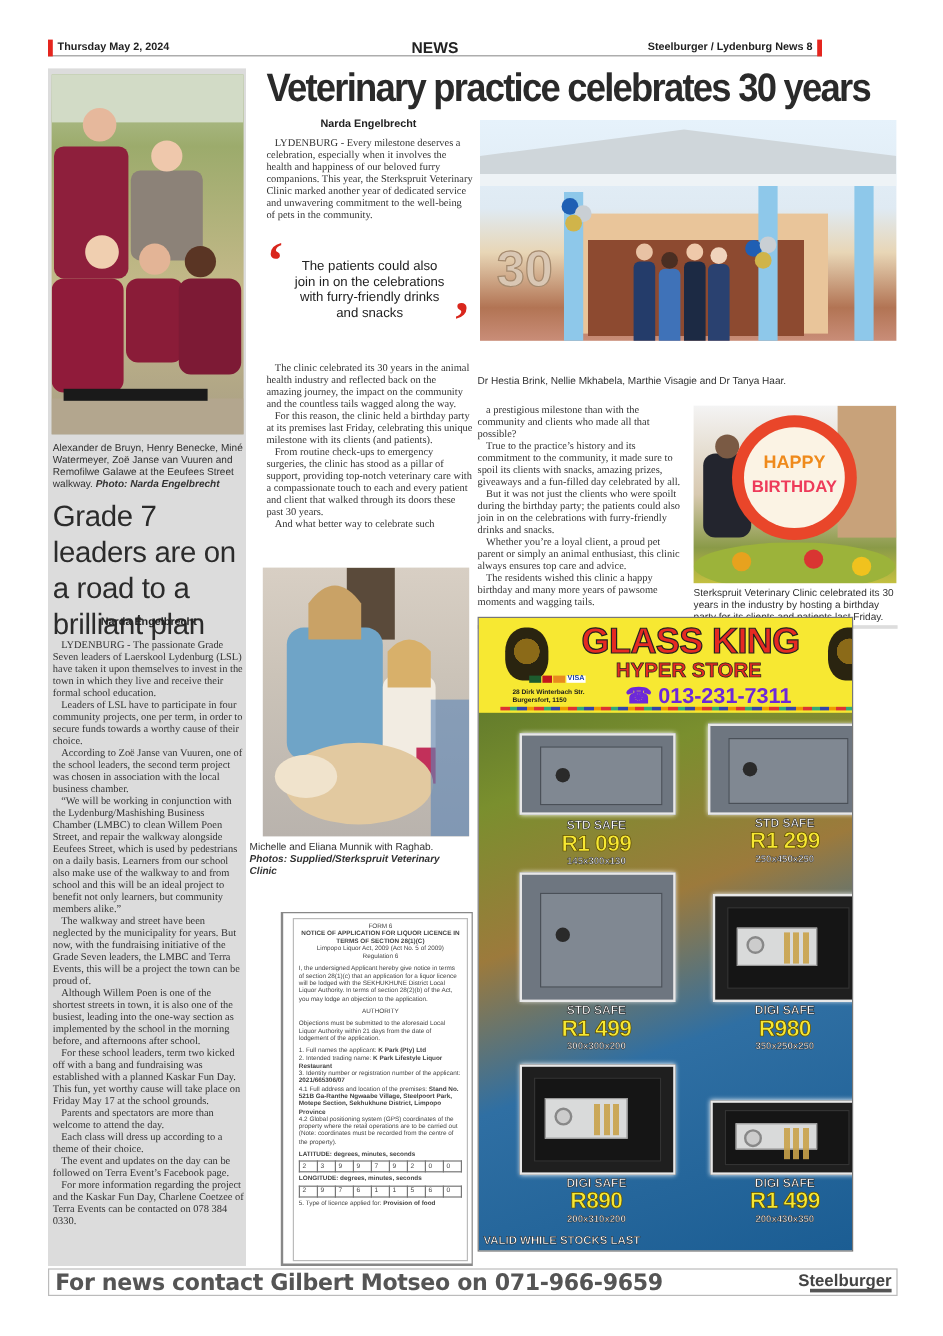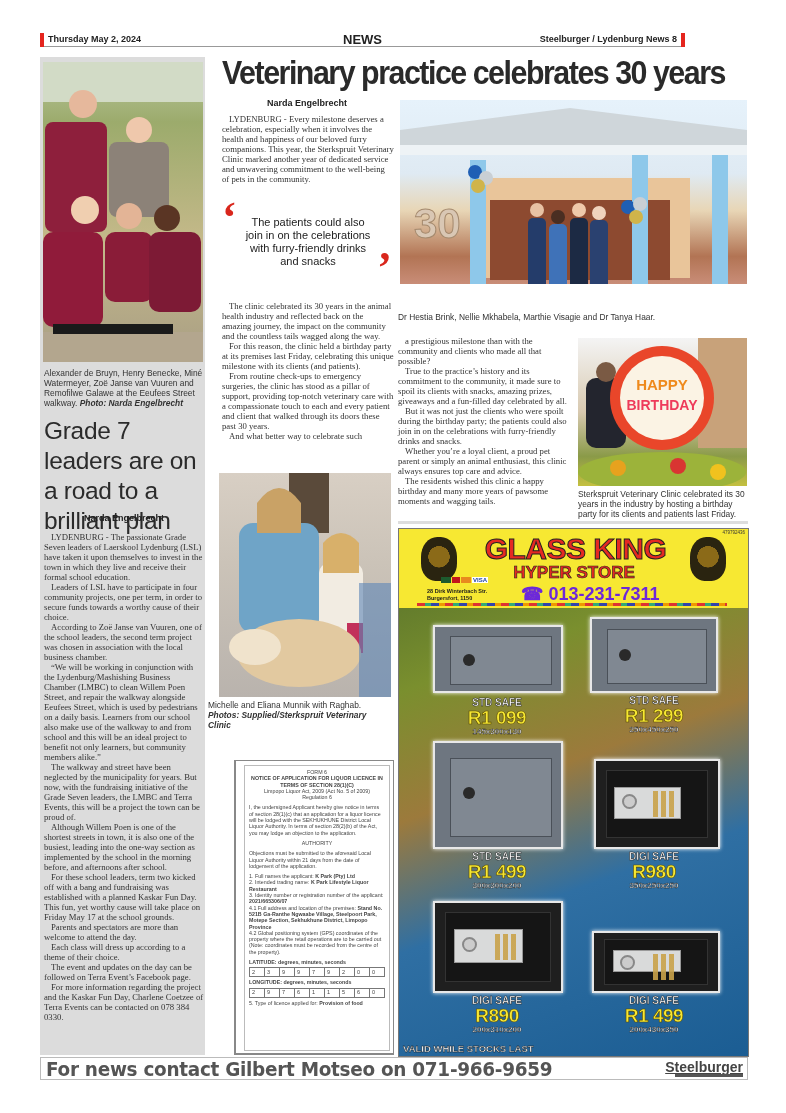--- a/index.html
+++ b/index.html
@@ -57,21 +57,21 @@
   
   .photo-vet { left: 400px; top: 100px; width: 347px; height: 184px; background: linear-gradient(180deg, #e6f2fb 0%, #dfeaf3 40%, #e8d6b6 60%, #b27454 85%, #c98d78 100%); overflow: hidden; }
   .cap-vet { left: 398px; top: 312px; width: 350px; font: 8.4px/10px "Liberation Sans", sans-serif; color: #333; }
   .body-r { left: 398px; top: 336px; width: 172px; font: 8.7px/10px "Liberation Serif", serif; color: #333; }
   .body-r p { text-indent: 7px; }
   .photo-bday { left: 578px; top: 338px; width: 169px; height: 148px; background: linear-gradient(180deg, #f4f4f4 0%, #d8c9b0 50%, #8a9a48 80%, #c4c040 100%); overflow: hidden; }
   .cap-bday { left: 578px; top: 489px; width: 172px; font: 8.4px/10px "Liberation Sans", sans-serif; color: #333; }
 
   
   .ad-divider { left: 398px; top: 521px; width: 350px; height: 3px; background: #ddd; }
-  .ad { left: 398px; top: 528px; width: 351px; height: 529px; border: 1px solid #777; overflow: hidden; background: linear-gradient(160deg, #4e6b2a 0%, #7a8f2e 25%, #9c7a3c 45%, #2f6fa3 65%, #1b5d93 100%); }
+  .ad { left: 398px; top: 514px; width: 313px; height: 529px; border: 1px solid #777; overflow: hidden; background: linear-gradient(160deg, #4e6b2a 0%, #7a8f2e 25%, #9c7a3c 45%, #2f6fa3 65%, #1b5d93 100%); }
   .ad-top { position: absolute; left: 0; top: 0; width: 349px; height: 79px; background: #f7e832; }
   .ad-code { position: absolute; right: 3px; top: 1px; font: 4.5px "Liberation Sans", sans-serif; color: #333; }
   .ad-title { position: absolute; left: 64px; top: 4px; width: 225px; text-align: center; font: bold 30px/32px "Liberation Sans", sans-serif; color: #e52a22; -webkit-text-stroke: 1px #222; letter-spacing: -0.5px; }
   .ad-sub { position: absolute; left: 100px; top: 35px; width: 150px; text-align: center; font: bold 17px/18px "Liberation Sans", sans-serif; color: #e52a22; -webkit-text-stroke: 0.6px #222; }
   .lion { position: absolute; width: 36px; height: 44px; background: radial-gradient(circle at 50% 45%, #8b6a18 0 35%, #2a2410 36% 100%); border-radius: 45% 45% 40% 40%; }
   .ad-addr { position: absolute; left: 28px; top: 59px; font: bold 5.5px/6.5px "Liberation Sans", sans-serif; color: #1b1b1b; }
   .ad-phone { position: absolute; left: 122px; top: 55px; font: bold 18px/20px "Liberation Sans", sans-serif; color: #6d28d9; }
   .ad-cards { position: absolute; left: 42px; top: 48px; display: flex; gap: 1px; }
   .ad-cards span { display: block; height: 6px; }
   .ad-strip { position: absolute; left: 18px; top: 74px; width: 310px; height: 3px; background: repeating-linear-gradient(90deg, #d33 0 8px, #3a7 8px 14px, #34a 14px 22px, #e90 22px 28px); }
@@ -86,21 +86,21 @@
   .safe.digi .keys { position: absolute; right: 8%; top: 12%; width: 22px; height: 26px; background: repeating-linear-gradient(90deg, #c9a24a 0 5px, transparent 5px 8px); opacity: 0.9; }
   .plabel { position: absolute; width: 120px; text-align: center; font-family: "Liberation Sans", sans-serif; }
   .plabel .n { font: bold 10px/11px "Liberation Sans", sans-serif; color: #fff; -webkit-text-stroke: 0.5px #222; }
   .plabel .p { font: bold 19px/19px "Liberation Sans", sans-serif; color: #f7e832; -webkit-text-stroke: 0.6px #5a4a00; letter-spacing: -0.5px; }
   .plabel .d { font: bold 8px/9px "Liberation Sans", sans-serif; color: #fff; -webkit-text-stroke: 0.4px #222; }
   .ad-valid { position: absolute; left: 4px; bottom: 2px; font: bold 9.5px "Liberation Sans", sans-serif; color: #fff; -webkit-text-stroke: 0.4px #111; }
 
   
   .footer { left: 40px; top: 1057px; width: 708px; height: 23px; border: 1px solid #bbb; }
   .footer .txt { position: absolute; left: 5px; top: 0px; font: bold 19px/22px "DejaVu Sans", sans-serif; color: #555; letter-spacing: -0.3px; transform: scaleX(0.97); transform-origin: left; white-space: nowrap; }
-  .footer .logo { position: absolute; right: 4px; top: 2px; font: bold 14px/14px "Liberation Sans", sans-serif; color: #444; text-decoration: underline; }
+  .footer .logo { position: absolute; right: 4px; top: 2px; font: bold 14px/14px "Liberation Sans", sans-serif; color: #444; }
   .footer .logo-bar { position: absolute; right: 4px; top: 16px; width: 68px; height: 3px; background: #555; }
 </style>
 </head>
 <body>
 
 <div class="abs hdr">
   <div class="bar-l"></div>
   <span class="date">Thursday May 2, 2024</span>
   <span class="section">NEWS</span>
   <span class="pub">Steelburger / Lydenburg News 8</span>

